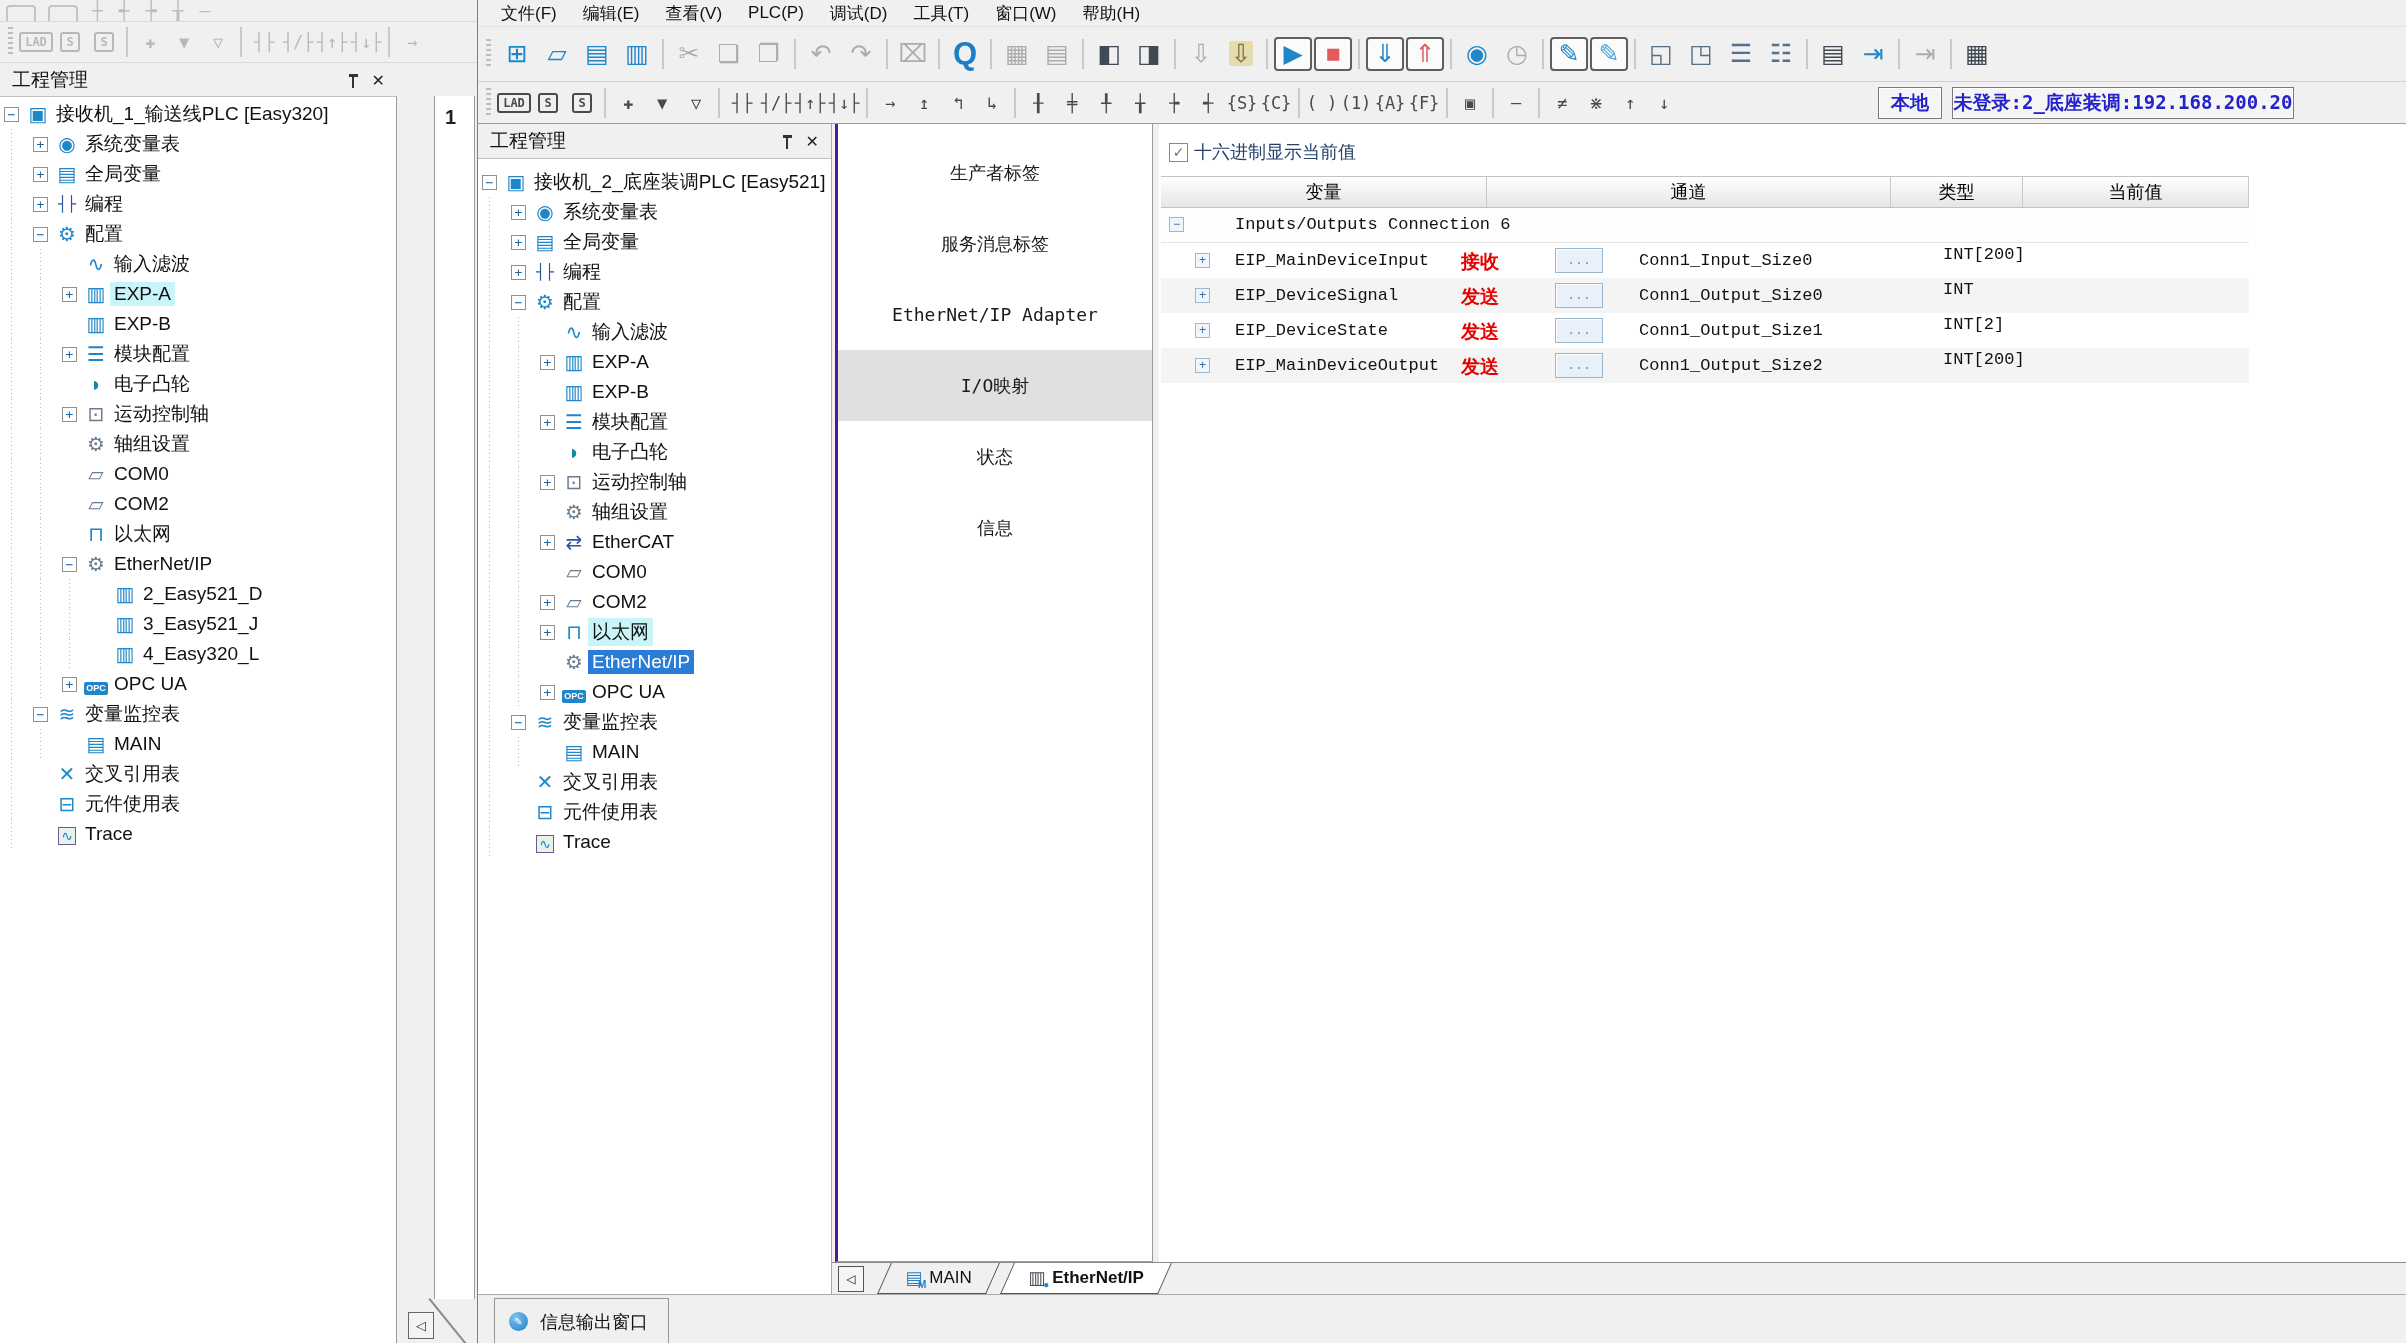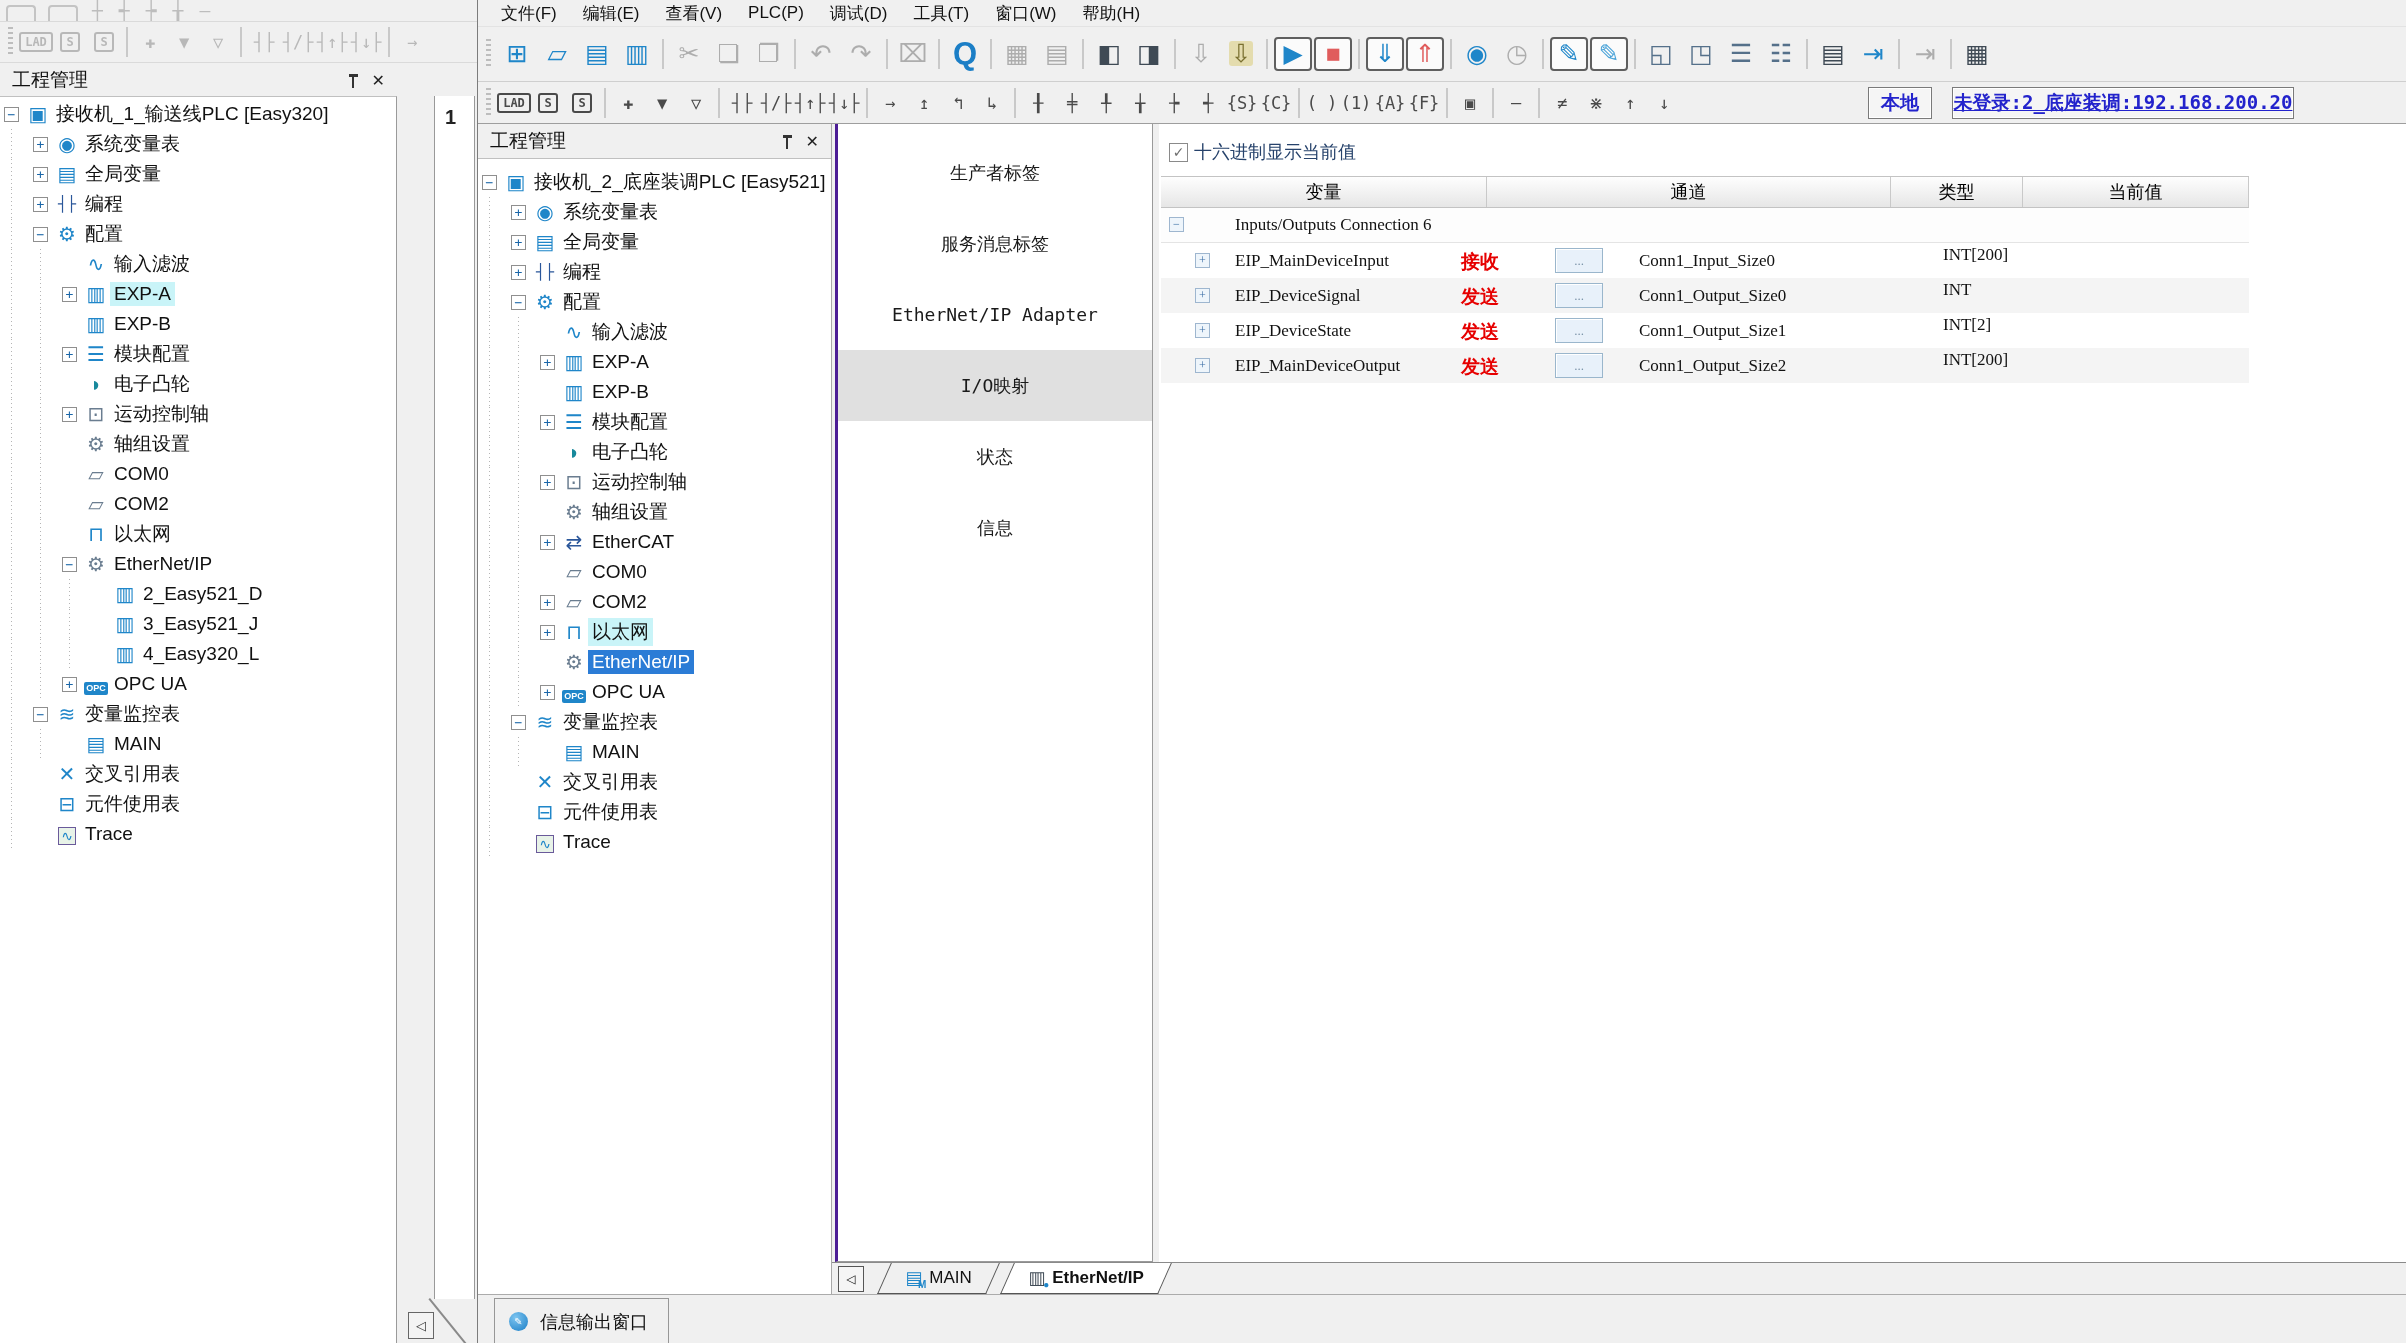--- a/index.html
+++ b/index.html
@@ -67,21 +67,21 @@
          border-bottom:1px solid #e3e3e3;}
   .menu-item{padding:16px 13px;height:100%;display:flex;align-items:center;}
   #tb1{position:absolute;left:0;top:26px;width:100%;height:56px;border-bottom:1px solid #cfcfcf;
        display:flex;align-items:center;padding-left:6px;box-sizing:border-box;}
   #tb2{position:absolute;left:0;top:83px;width:100%;height:41px;border-bottom:1px solid #9e9e9e;
        display:flex;align-items:center;padding-left:6px;box-sizing:border-box;}
   .statusbox{height:30px;border:1px solid #7a7a7a;background:#f5f5f5;display:flex;align-items:center;
        justify-content:center;font-family:"DejaVu Sans Mono",monospace;font-weight:bold;font-size:19px;
        color:#2323cc;flex:0 0 auto;box-shadow:inset 0 0 0 1px #fff;}
   #local-box{width:62px;margin-left:auto;}
-  #conn-box{width:340px;margin-left:20px;margin-right:112px;text-decoration:underline;}
+  #conn-box{width:340px;margin-left:10px;margin-right:112px;}
   #dock{position:absolute;left:0;top:124px;right:0;bottom:0;}
   
   #proj{position:absolute;left:0;top:0;width:354px;height:1170px;background:#f0f0f0;
         border-right:1px solid #a8a8a8;box-sizing:border-box;}
   #proj-h{height:34px;display:flex;align-items:center;font-size:19px;padding:0 12px;}
   .ph-sp{margin-left:auto;display:flex;gap:14px;align-items:center;}
   .pin{width:9px;height:15px;position:relative;display:inline-block;}
   .pin::before{content:"";position:absolute;left:0;right:0;top:1px;height:3px;background:#333;}
   .pin::after{content:"";position:absolute;left:3px;top:1px;bottom:0;width:2px;background:#333;}
   .xmark{font-size:16px;color:#222;font-weight:bold;}
@@ -93,21 +93,21 @@
        box-sizing:border-box;padding-top:13px;}
   .nav-item{height:71px;display:flex;align-items:center;justify-content:center;
        font-family:"DejaVu Sans Mono",monospace;font-size:18px;color:#1a1a1a;}
   .nav-item.sel{background:#e0e0e0;}
   
   #content{position:absolute;left:681px;top:0;right:0;height:1138px;background:#fff;}
   #hexrow{position:absolute;left:10px;top:16px;display:flex;align-items:center;gap:6px;}
   #hexbox{width:17px;height:17px;border:1px solid #8a8a8a;background:#fff;display:flex;align-items:center;
         justify-content:center;font-size:14px;color:#6f6f6f;}
   #hexlabel{font-size:18px;color:#26426b;font-family:"DejaVu Sans Mono",monospace;}
-  #iotable{position:absolute;left:2px;top:52px;width:1088px;font-family:Liberation Serif, serif;}
+  #iotable{position:absolute;left:2px;top:52px;width:1088px;font-family:Liberation Mono, monospace;}
   #iot-head{display:grid;grid-template-columns:326px 404px 132px 226px;height:30px;
         background:linear-gradient(#fefefe,#e6e6e6);border-top:1px solid #c3c3c3;border-bottom:1px solid #c3c3c3;}
   #iot-head .hc{display:flex;align-items:center;justify-content:center;font-size:18px;color:#000;
         border-right:1px solid #c9c9c9;}
   .grow{position:relative;height:34px;border-bottom:1px solid #e4e4e4;background:#fdfdfd;}
   .rexp{position:absolute;width:15px;height:15px;border:1px solid #9eb6cf;background:#eef5fb;color:#3a6ea5;
         font-size:12px;display:flex;align-items:center;justify-content:center;top:9px;box-sizing:border-box;}
   .grow .glbl{position:absolute;left:74px;top:7px;font-size:17px;color:#111;}
   .drow{position:relative;height:35px;}
   .drow.alt{background:#f4f4f4;}

